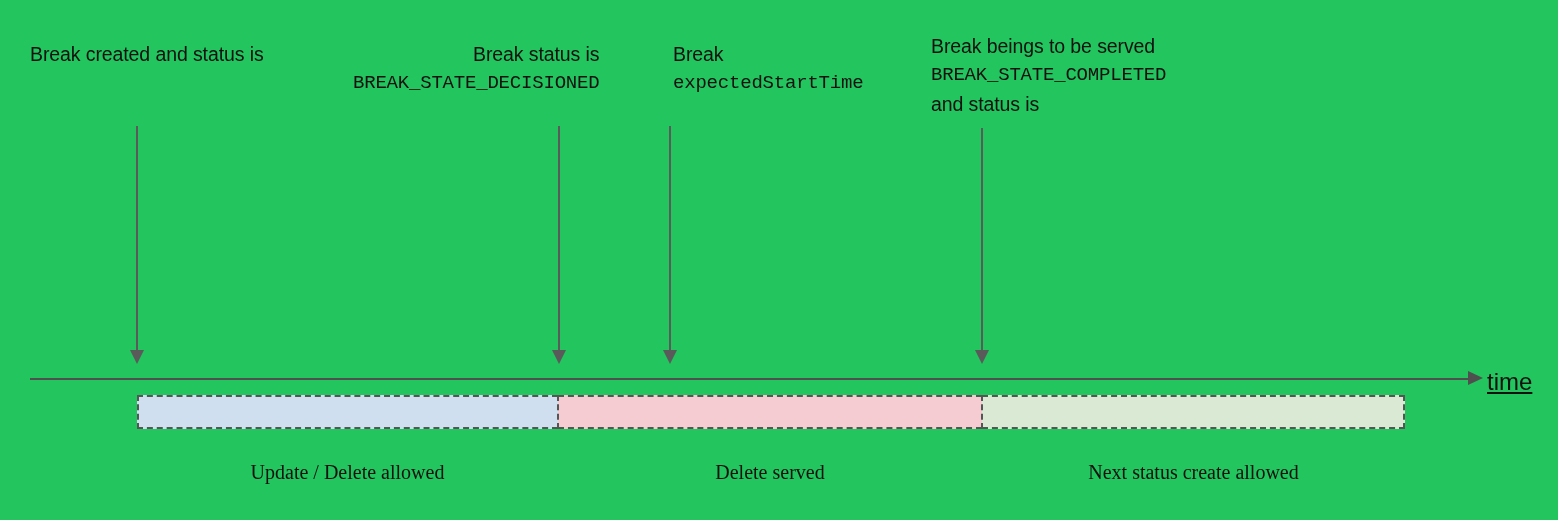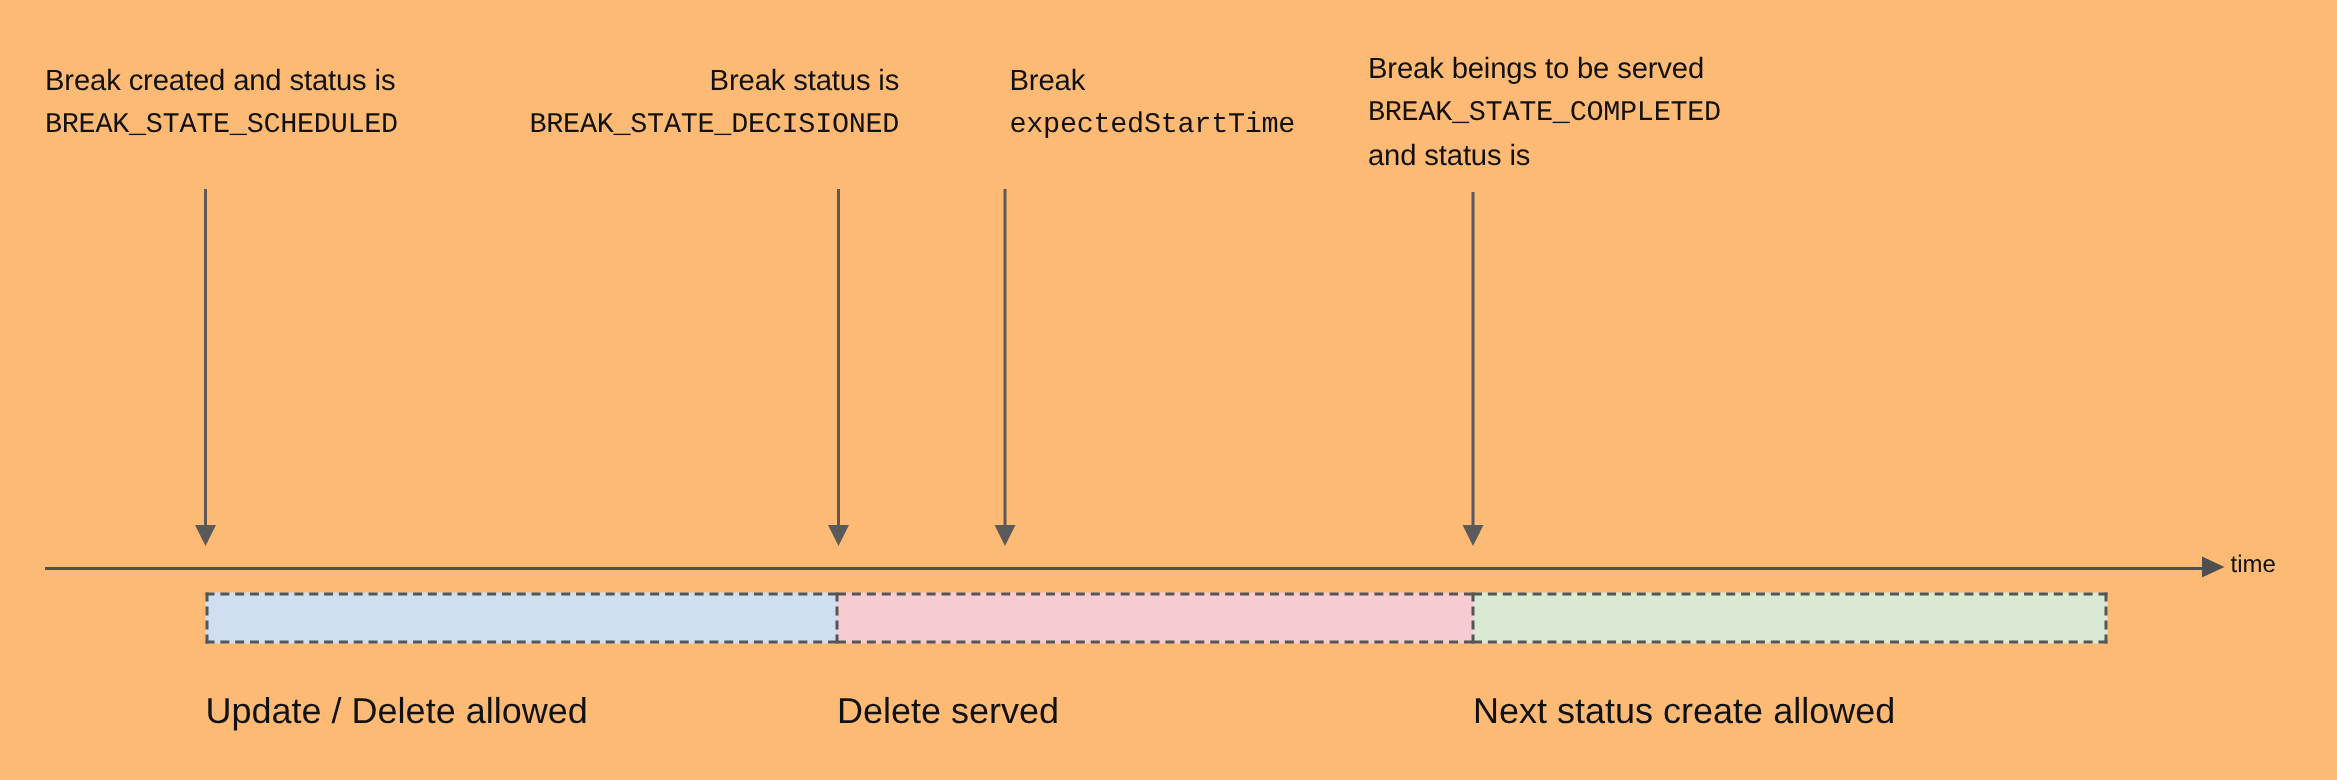--- a/index.html
+++ b/index.html
@@ -8,21 +8,21 @@
     background: #ffffff;
   }
   body {
     font-family: "Liberation Sans", sans-serif;
     color: #1a1a1a;
   }
   #canvas {
     position: relative;
     width: 1558px;
     height: 520px;
-    background: #fdba74;
+    background: #22c55e;
     overflow: hidden;
   }
 
   
   .annotation {
     position: absolute;
     font-size: 19.5px;
     line-height: 29px;
     color: #111111;
     white-space: nowrap;
@@ -71,23 +71,24 @@
   .axis-head {
     position: absolute;
     width: 0;
     height: 0;
     border-top: 7.5px solid transparent;
     border-bottom: 7.5px solid transparent;
     border-left: 15px solid #4f4f4f;
   }
   .axis-label {
     position: absolute;
-    font-size: 16px;
+    font-size: 24px;
     color: #111111;
     font-family: "Liberation Sans", sans-serif;
+    text-decoration: underline;
   }
 
   
   .bar {
     position: absolute;
     box-sizing: border-box;
     border: 2px dashed #555555;
     height: 34px;
   }
   .bar.mid {
@@ -103,48 +104,47 @@
   .seg-divider {
     position: absolute;
     width: 2px;
     border-left: 2px dashed #555555;
     box-sizing: border-box;
   }
 
   
   .caption {
     position: absolute;
-    font-size: 24px;
+    font-size: 20px;
     color: #111111;
-    text-align: left;
-    font-family: Liberation Sans, sans-serif;
+    text-align: center;
+    font-family: Liberation Serif, serif;
     white-space: nowrap;
   }
 </style>
 </head>
 <body>
 
 <div id="canvas">
 
   <div class="annotation" style="left:30px; top:40px;">
     <span class="line sans">Break created and status is</span>
-    <span class="line mono">BREAK_STATE_SCHEDULED</span>
   </div>
 
   <div class="annotation" style="left:353px; top:40px;text-align:right;">
     <span class="line sans">Break status is</span>
     <span class="line mono">BREAK_STATE_DECISIONED</span>
   </div>
 
   <div class="annotation" style="left:673px; top:40px;">
     <span class="line sans">Break</span>
     <span class="line mono">expectedStartTime</span>
   </div>
 
-  <div class="annotation" style="left:912px; top:32px;">
+  <div class="annotation" style="left:931px; top:32px;">
     <span class="line sans">Break beings to be served</span>
     <span class="line mono">BREAK_STATE_COMPLETED</span>
     <span class="line sans">and status is</span>
   </div>
 
   <div class="pointer" style="left:130px; top:126px; height:238px;">
     <div class="stem" style="height:224px;"></div>
     <div class="head" style="top:224px;"></div>
   </div>
 

